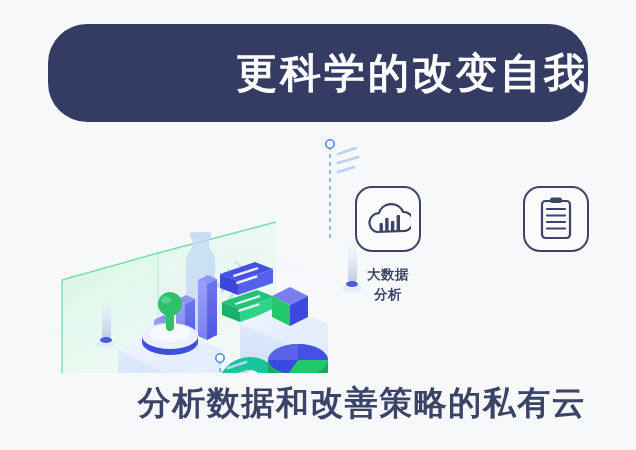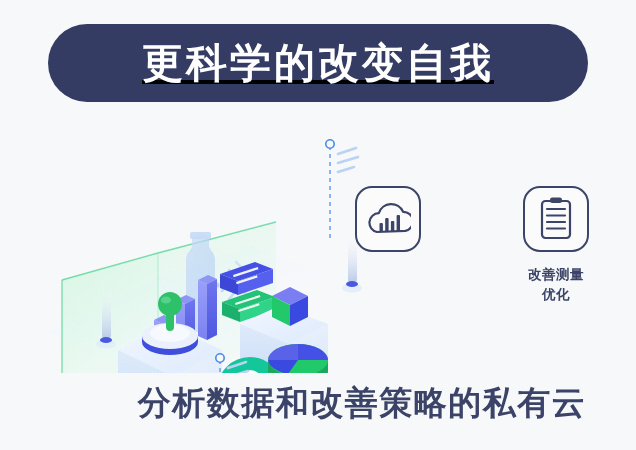--- a/index.html
+++ b/index.html
@@ -7,23 +7,23 @@
   body{
     width:636px;height:450px;
     background:#f7f8f9;
     font-family:"Liberation Sans","DejaVu Sans",sans-serif;
     overflow:hidden;position:relative;
   }
   #page{position:relative;width:636px;height:450px;overflow:hidden;background:#f7f8f9;}
 
   
   .title-banner{
-    position:absolute;left:48px;top:24px;width:540px;height:78px;
+    position:absolute;left:48px;top:24px;width:540px;height:98px;
     background:#343c64;border-radius:39px;
-    display:flex;align-items:center;justify-content:center;text-decoration:underline;
+    display:flex;align-items:center;justify-content:flex-end;
   }
   .title-banner .title-text{
     color:#ffffff;font-size:41px;font-weight:700;
     letter-spacing:3px;line-height:1;white-space:nowrap;
     font-family:"DejaVu Sans","Liberation Sans",sans-serif;
   }
 
   
   .illustration{position:absolute;left:40px;top:128px;width:330px;height:245px;}
   .illu-svg{display:block;width:330px;height:245px;}
@@ -362,40 +362,40 @@
       <div class="feature-icon">
         <svg width="46" height="40" viewBox="0 0 46 40" xmlns="http://www.w3.org/2000/svg">
           <path d="M12,33 a9.5,9.5 0 0 1 1.8,-18.8 a13,13 0 0 1 24.3,-1.4 a9.6,9.6 0 0 1 2.2,19 z" fill="none" stroke="#3c4468" stroke-width="2.2" stroke-linejoin="round"></path>
           <g fill="#3c4468">
             <rect x="14.5" y="24" width="3.4" height="9" rx="1"></rect>
             <rect x="20.2" y="19" width="3.4" height="14" rx="1"></rect>
             <rect x="25.9" y="22" width="3.4" height="11" rx="1"></rect>
             <rect x="31.6" y="16" width="3.4" height="17" rx="1"></rect>
           </g>
         </svg>
+      </div>
+      <div class="feature-label">
+        <div>大数据</div>
+        <div>分析</div>
       </div>
     </div>
 
     <div class="feature">
       <div class="feature-icon">
         <svg width="38" height="46" viewBox="0 0 38 46" xmlns="http://www.w3.org/2000/svg">
           <rect x="5" y="5" width="28" height="37" rx="3.5" fill="none" stroke="#3c4468" stroke-width="2.2"></rect>
           <rect x="13" y="1.5" width="12" height="5.5" rx="2.2" fill="#3c4468"></rect>
           <g stroke="#3c4468" stroke-width="2.2" stroke-linecap="round">
             <line x1="10" y1="13" x2="28" y2="13"></line>
             <line x1="10" y1="19.5" x2="28" y2="19.5"></line>
             <line x1="10" y1="26" x2="28" y2="26"></line>
             <line x1="10" y1="32.5" x2="28" y2="32.5"></line>
           </g>
         </svg>
       </div>
-      <div class="feature-label">
-        <div>改善测量</div>
-        <div>优化</div>
-      </div>
     </div>
 
 
   </div>
 
   <div class="tagline">分析数据和改善策略的私有云</div>
 
 </div>
 
 </body></html>

